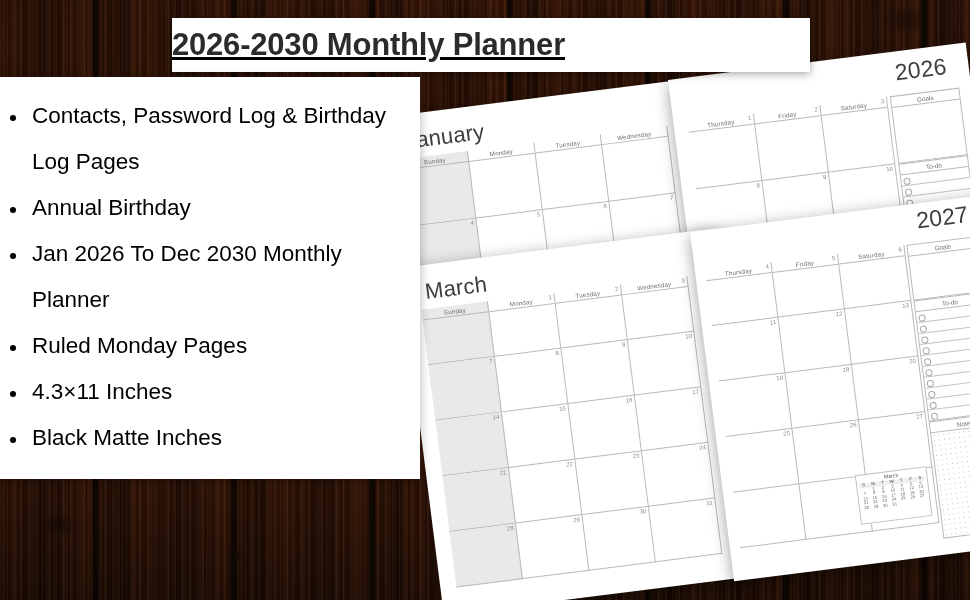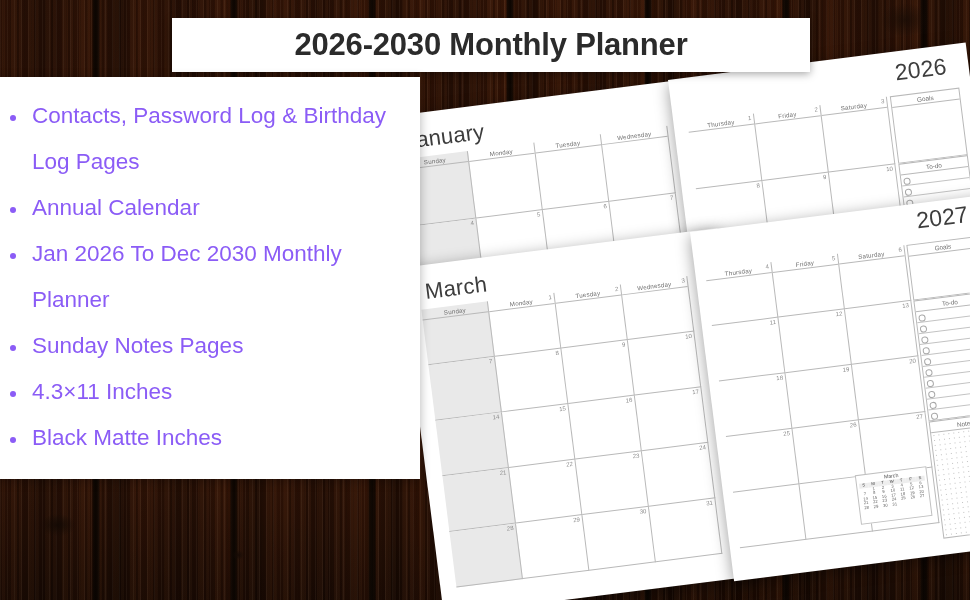--- a/index.html
+++ b/index.html
@@ -121,36 +121,37 @@
   
   .mini{position:absolute;border:.8px solid #c0c0c0;background:#fff;box-sizing:border-box;}
   .mini-title{text-align:center;font-size:5.2px;color:#555;padding:1px 0 0;}
   .mini-grid{display:grid;grid-template-columns:repeat(7,1fr);padding:1px 2px 2px;}
   .mini-grid div{font-size:4.2px;color:#666;text-align:center;line-height:4.6px;}
   .mini-grid .mh{color:#333;background:#eee;font-size:4.2px;}
 
   
   .title-banner{
     position:absolute;left:172px;top:18px;width:638px;height:54px;background:#fff;
-    display:flex;align-items:center;justify-content:center;
+    display:flex;align-items:center;justify-content:flex-start;
     box-shadow:0 2px 8px rgba(0,0,0,.35);
+    text-decoration:underline;
   }
   .title-banner h1{
     margin:0;font-size:31px;font-weight:700;color:#2b2b2b;letter-spacing:-.2px;
     white-space:nowrap;
   }
   .bullet-panel{
     position:absolute;left:-12px;top:77px;width:432px;height:402px;background:#fff;
     box-shadow:0 2px 10px rgba(0,0,0,.30);
   }
   .bullet-panel ul{
     margin:0;padding:16px 14px 0 40px;list-style:disc;
   }
   .bullet-panel li{
-    font-size:22.5px;line-height:46px;color:#8b5cf6;
+    font-size:22.5px;line-height:46px;color:#000000;
     padding-left:4px;
   }
   .bullet-panel li::marker{font-size:19px;}
 </style>
 </head>
 <body>
 
 <div id="stage">
 
   <div class="wood"></div>
@@ -441,21 +442,21 @@
       </div>
     </div>
 
   <div class="title-banner">
     <h1>2026-2030 Monthly Planner</h1>
   </div>
 
   <div class="bullet-panel">
     <ul id="feature-list">
         <li>Contacts, Password Log &amp; Birthday Log Pages</li>
-        <li>Annual Calendar</li>
+        <li>Annual Birthday</li>
         <li>Jan 2026 To Dec 2030 Monthly Planner</li>
-        <li>Sunday Notes Pages</li>
+        <li>Ruled Monday Pages</li>
         <li>4.3×11 Inches</li>
         <li>Black Matte Inches</li>
       </ul>
   </div>
 
 </div>
 
 </body></html>

